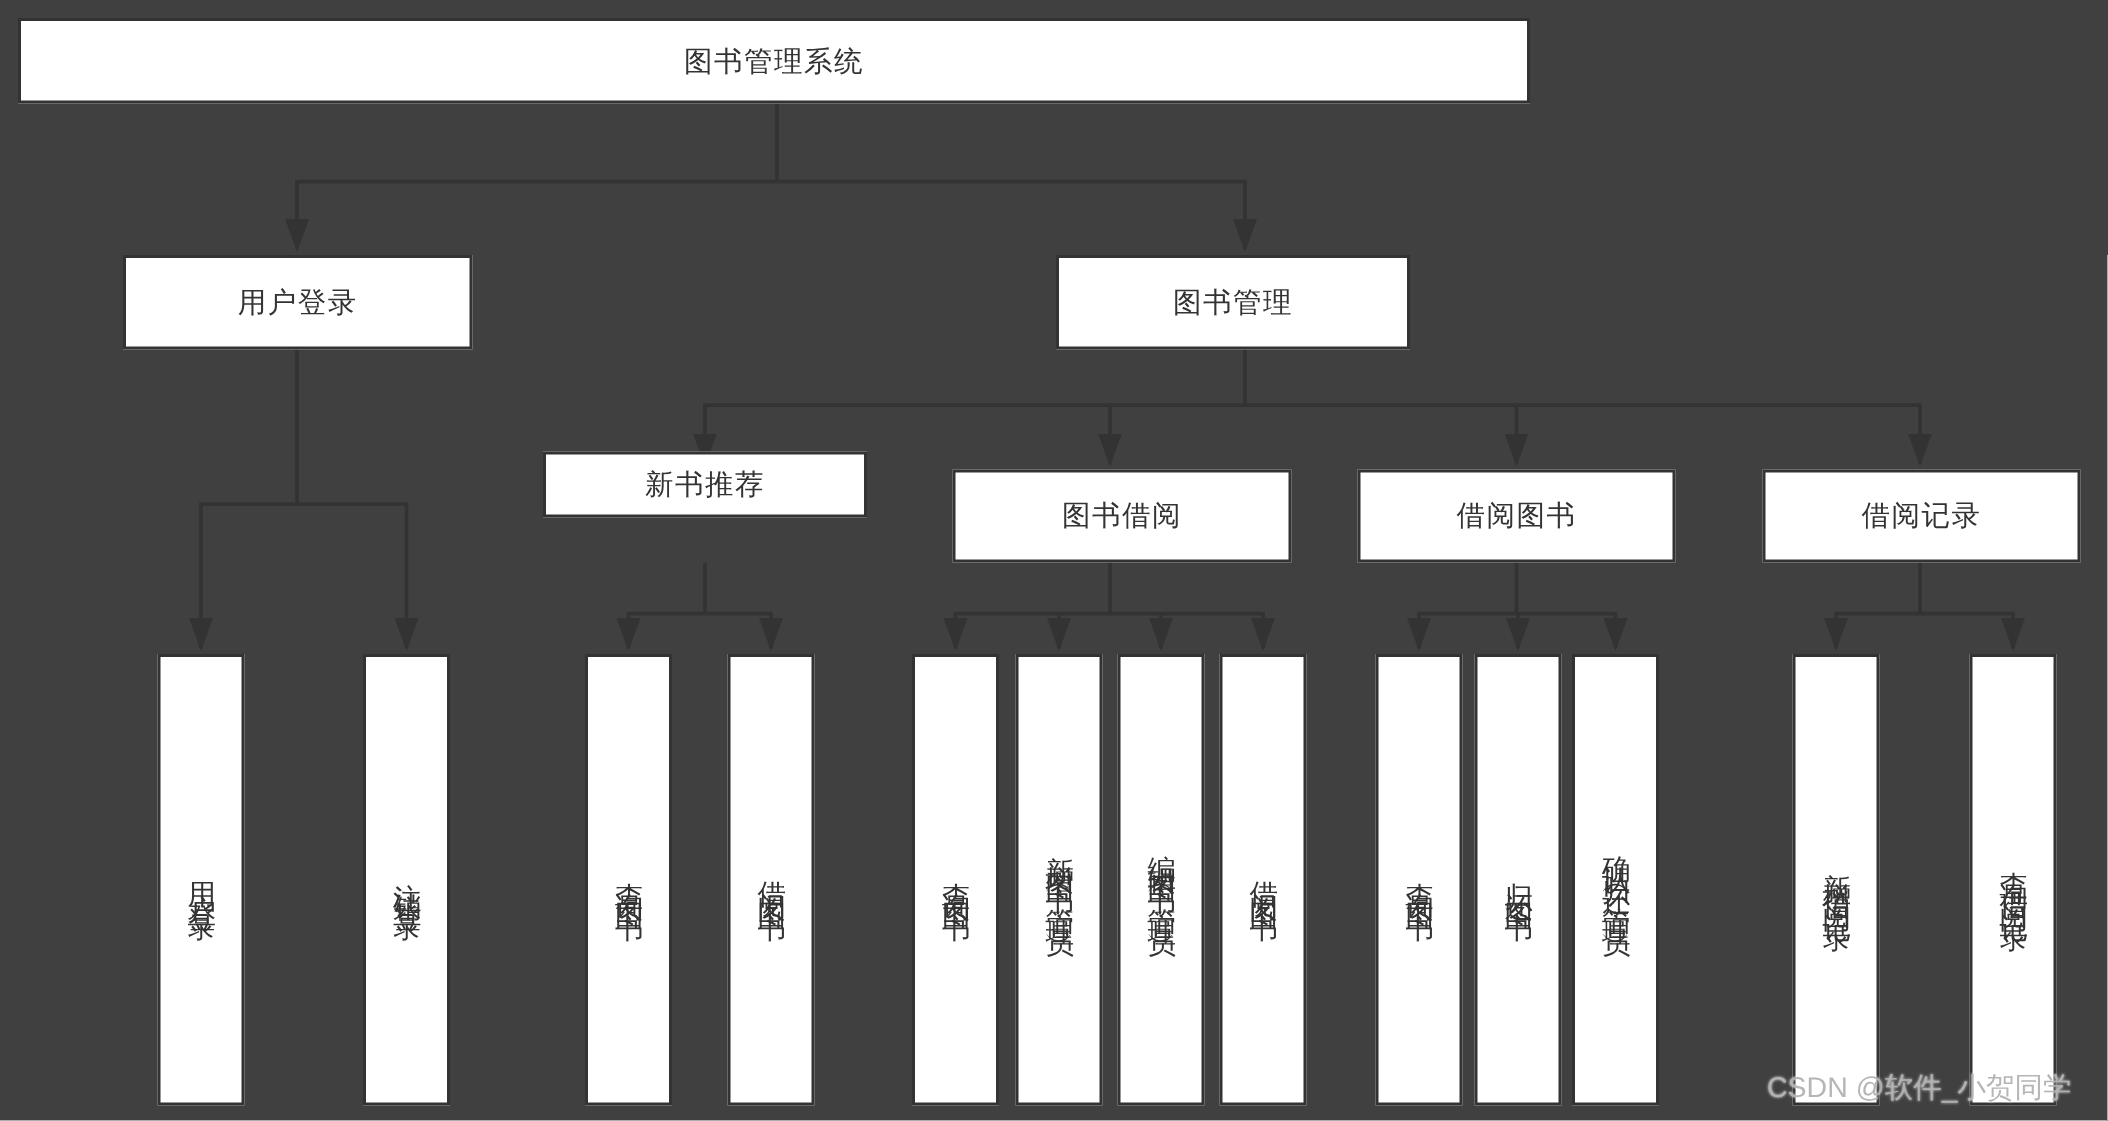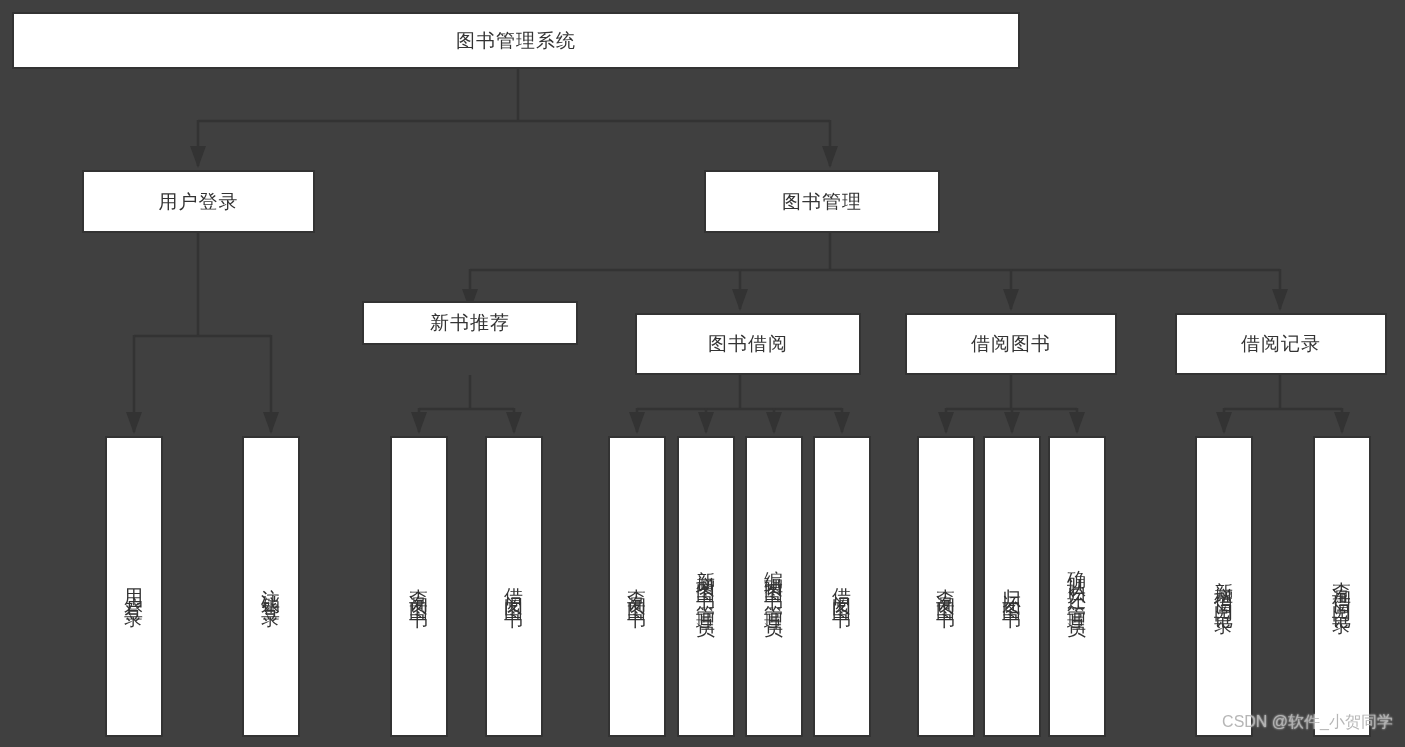--- a/index.html
+++ b/index.html
@@ -34,23 +34,23 @@
     white-space: nowrap;
   }
   .node.v .lbl {
     writing-mode: vertical-rl;
     letter-spacing: 7px;
     white-space: normal;
     line-height: 1;
   }
   .watermark {
     position: absolute;
-    right: 12px;
+    right: 24px;
     top: 712px;
-    font-size: 16px;
+    font-size: 19px;
     color: rgba(178, 178, 178, 0.95);
     text-shadow: 0 0 2px rgba(255,255,255,0.9);
     z-index: 5;
     white-space: nowrap;
   }
 </style>
 </head>
 <body>
 
 <div id="canvas">

